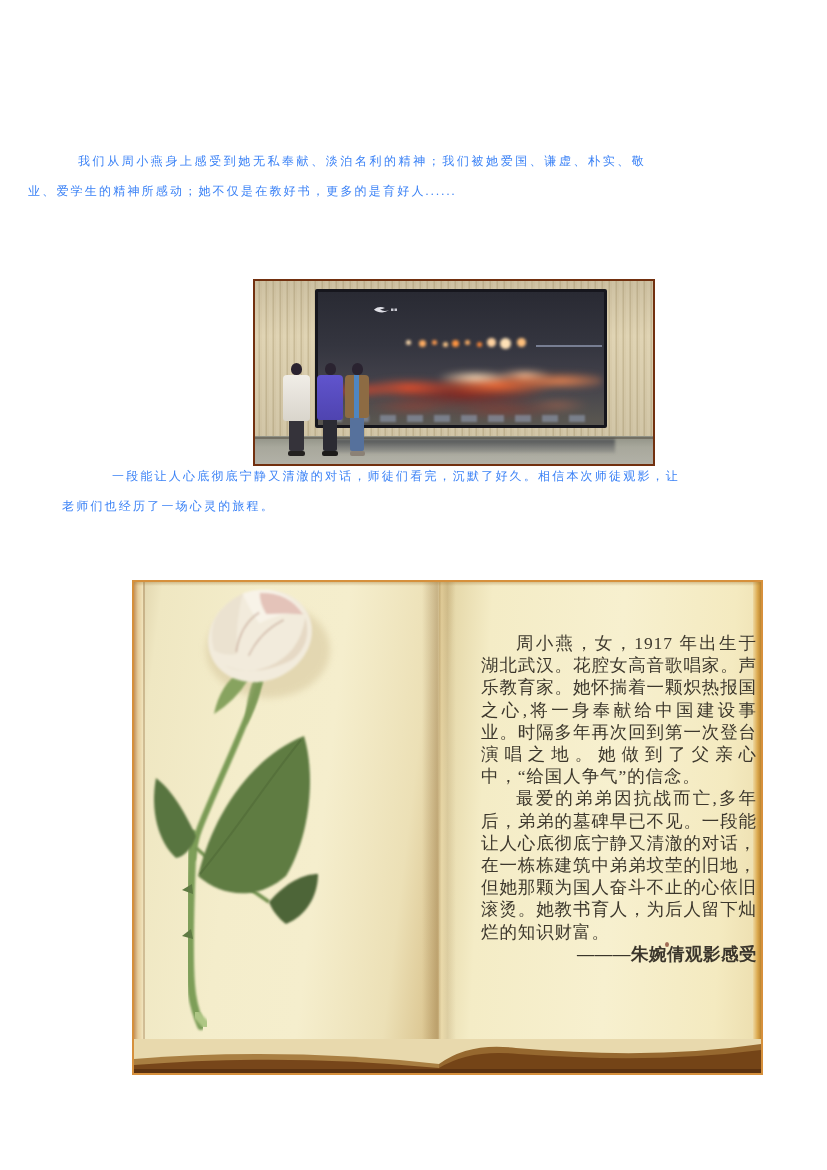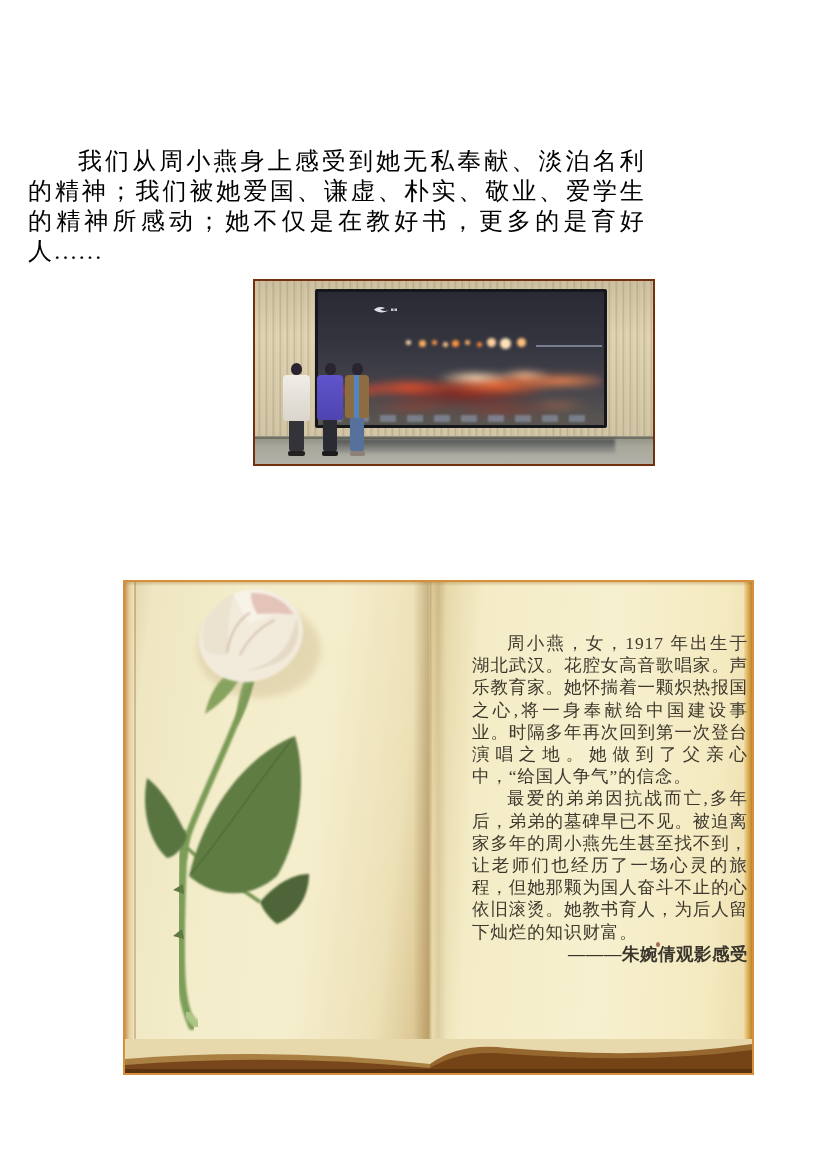--- a/index.html
+++ b/index.html
@@ -1,21 +1,21 @@
 <!DOCTYPE html>
 <html><head>
 <meta charset="utf-8">
 <style>
   html,body{margin:0;padding:0;background:#ffffff;}
   .canvas{position:relative;width:827px;height:1170px;background:#ffffff;overflow:hidden;
           font-family:"Liberation Serif","DejaVu Serif",serif;}
 
   
   .doc-para{position:absolute;left:106px;width:618px;margin:0;
-            font-size:24px;line-height:30px;letter-spacing:2.2px;color:#000000;
+            font-size:12px;line-height:30px;letter-spacing:2.2px;color:#3b82f6;
             text-align:justify;text-indent:50px;}
   .doc-para.p1{top:146px;}
   .doc-para.p2{top:461px;}
 
   
   .photo{position:absolute;left:213px;top:263px;width:402px;height:187px;
          border:2px solid #72300f;box-sizing:border-box;overflow:hidden;background:#d8cdad;}
   .scene{position:absolute;inset:0;filter:blur(.6px);}
   .wall{position:absolute;inset:0;
         background:repeating-linear-gradient(90deg,#e0d4b4 0 3px,#d4c7a5 3px 4.5px,#cabc98 4.5px 5.5px,#dccfae 5.5px 7px);}
@@ -57,21 +57,21 @@
   .person .pp{border-radius:0 0 2px 2px;}
   .p1{left:28px;} .p1 .pj{width:27px;height:46px;background:linear-gradient(#f0ede7,#d9d5cc);}
   .p1 .pp{width:15px;height:30px;background:#35333a;} .p1 .ps{width:17px;height:5px;background:#23211f;border-radius:2px;}
   .p2{left:62px;} .p2 .pj{width:26px;height:45px;background:linear-gradient(#6054cd,#4f44b0);}
   .p2 .pp{width:14px;height:31px;background:#2b2b33;} .p2 .ps{width:16px;height:5px;background:#1d1c1a;border-radius:2px;}
   .p3{left:90px;} .p3 .pj{width:24px;height:43px;
        background:linear-gradient(90deg,#8d6b43 38%,#4f86c2 38% 58%,#8d6b43 58%);}
   .p3 .pp{width:14px;height:33px;background:#56719c;} .p3 .ps{width:15px;height:5px;background:#8b8176;border-radius:2px;}
 
   
-  .book{position:absolute;left:83px;top:564px;width:631px;height:495px;border:2px solid #d6903c;
+  .book{position:absolute;left:92px;top:564px;width:631px;height:495px;border:2px solid #d6903c;
         box-sizing:border-box;overflow:hidden;background:#f2e9c4;}
   .bookin{position:absolute;inset:0;}
   .page-left{position:absolute;left:0;top:0;width:305px;bottom:24px;
      background:linear-gradient(97deg,#dcCFa6 0%,#efe7c2 8%,#f4edcb 35%,#f5eecd 60%,#ece0b6 84%,#d9c28c 98%);}
   .page-left::before{content:"";position:absolute;left:0;top:0;bottom:0;width:9px;
      background:linear-gradient(90deg,#c4945e,#e6cd9c 45%,#f0e4bd 100%);}
   .page-left::after{content:"";position:absolute;left:9px;top:0;bottom:0;width:2px;background:rgba(150,110,60,.35);}
   .page-right{position:absolute;left:305px;right:8px;top:0;bottom:20px;
      background:linear-gradient(93deg,#cdb67f 0%,#e6d9ab 5%,#f4ecc6 16%,#f7f0cf 55%,#f4eac0 88%,#eddfb0 100%);}
   .spine-shade{position:absolute;left:288px;width:34px;top:0;bottom:20px;pointer-events:none;
@@ -126,20 +126,21 @@
       </div>
       <div class="person p3">
         <span class="ph"></span>
         <span class="pj"></span>
         <span class="pp"></span>
         <span class="ps"></span>
       </div>
     </div>
   </figure>
 
+  <p class="doc-para p2">一段能让人心底彻底宁静又清澈的对话，师徒们看完，沉默了好久。相信本次师徒观影，让老师们也经历了一场心灵的旅程。</p>
 
   <figure class="book">
     <div class="bookin">
       <div class="page-left"></div>
       <div class="page-right"></div>
       <div class="spine-shade"></div>
       <div class="edge-right"></div>
       <div class="book-top"></div>
 
       <svg class="rose" width="295" height="466" viewBox="0 0 295 466">
@@ -175,21 +176,21 @@
           <path d="M124 6 Q163 8 173 46 Q150 38 128 40 Q124 22 124 6 Z" fill="#f8f3e8"></path>
           <path d="M140 12 Q167 22 172 48 Q156 40 138 34 Q136 20 140 12 Z" fill="#dfb6ac" opacity=".8"></path>
           <path d="M96 58 Q110 34 132 30" fill="none" stroke="#cdb3a2" stroke-width="1.6"></path>
           <path d="M106 66 Q126 48 152 46" fill="none" stroke="#cdb3a2" stroke-width="1.4"></path>
           <path d="M80 66 Q104 90 146 86 Q170 78 173 52 Q150 90 106 82 Q88 76 80 66 Z" fill="#ddcdb5" opacity=".6"></path>
         </g>
       </svg>
 
       <div class="book-text">
         <p>周小燕，女，1917 年出生于湖北武汉。花腔女高音歌唱家。声乐教育家。她怀揣着一颗炽热报国之心,将一身奉献给中国建设事业。时隔多年再次回到第一次登台演唱之地。她做到了父亲心中，“给国人争气”的信念。</p>
-        <p>最爱的弟弟因抗战而亡,多年后，弟弟的墓碑早已不见。被迫离家多年的周小燕先生甚至找不到，让老师们也经历了一场心灵的旅程，但她那颗为国人奋斗不止的心依旧滚烫。她教书育人，为后人留下灿烂的知识财富。</p>
+        <p>最爱的弟弟因抗战而亡,多年后，弟弟的墓碑早已不见。一段能让人心底彻底宁静又清澈的对话，在一栋栋建筑中弟弟坟茔的旧地，但她那颗为国人奋斗不止的心依旧滚烫。她教书育人，为后人留下灿烂的知识财富。</p>
         <p class="signature">———朱婉倩观影感受</p>
       </div>
 
       <div class="speck" style="left:531px;top:360px;"></div>
 
       <svg class="book-bottom" width="627" height="34" viewBox="0 0 627 34" preserveAspectRatio="none">
         <rect width="627" height="34" fill="#e8d9ad"></rect>
         <path d="M0 34 L0 20 Q150 8 305 25 L305 34 Z" fill="#a97f42"></path>
         <path d="M305 34 L305 25 Q335 3 382 9 Q520 21 627 5 L627 34 Z" fill="#96682f"></path>
         <path d="M0 26 Q150 14 305 29 Q336 10 384 15 Q520 25 627 11 L627 34 L0 34 Z" fill="#6f3f14" opacity="0.88"></path>

